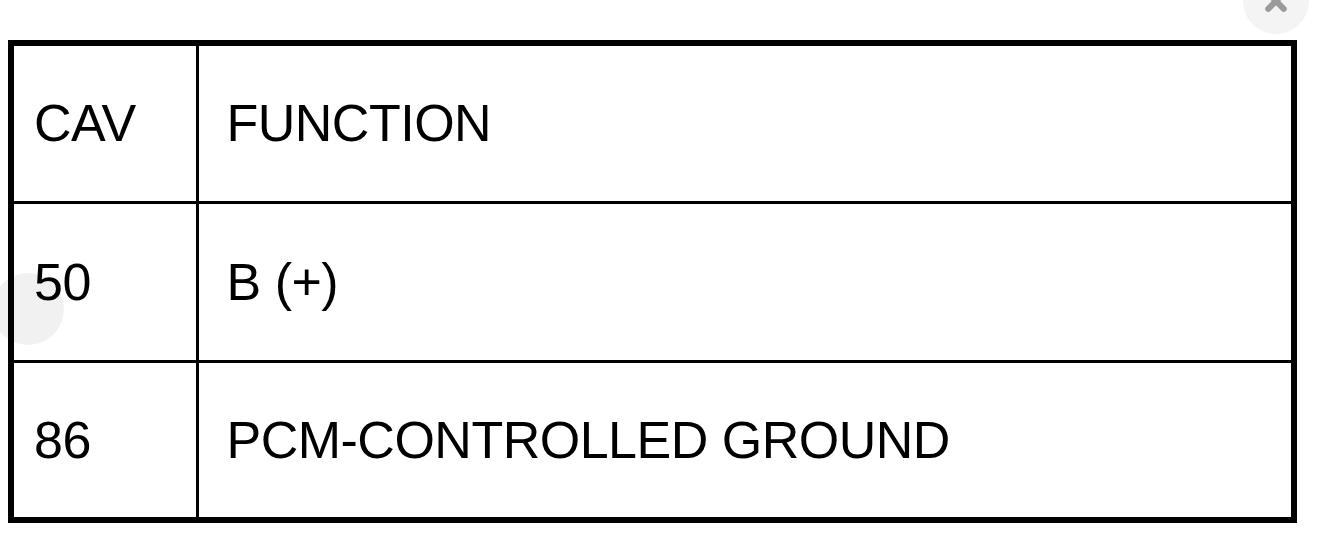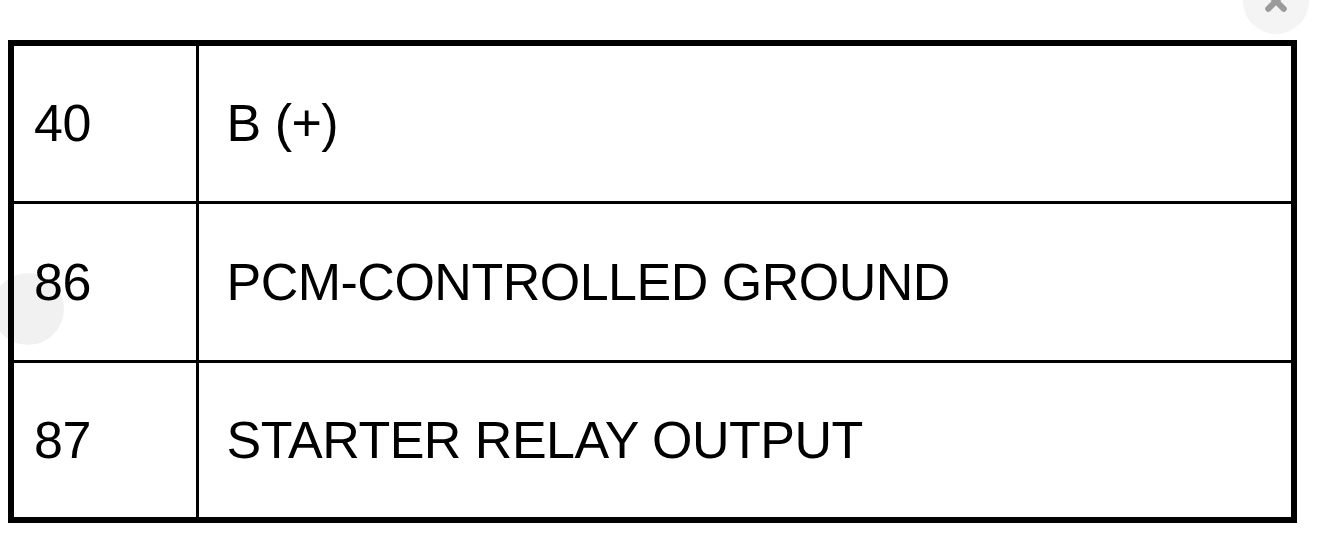--- a/index.html
+++ b/index.html
@@ -113,36 +113,36 @@
 
 <div id="viewer">
 
   <table id="pinout-table">
     <colgroup>
       <col class="c-cav">
       <col class="c-func">
     </colgroup>
     <tbody>
 
+      <tr>
+        <td class="cav-cell">CAV</td>
+        <td class="func-cell">FUNCTION</td>
+      </tr>
 
       <tr>
-        <td class="cav-cell">40</td>
+        <td class="cav-cell">50</td>
         <td class="func-cell">B (+)</td>
       </tr>
 
 
       <tr>
         <td class="cav-cell">86</td>
         <td class="func-cell">PCM-CONTROLLED GROUND</td>
       </tr>
 
-      <tr>
-        <td class="cav-cell">87</td>
-        <td class="func-cell">STARTER RELAY OUTPUT</td>
-      </tr>
 
 
     </tbody>
   </table>
 
   <div id="scroll-puck"></div>
 
   <div id="close-button">
     <span class="x-glyph">
       <span class="bar-a"></span>

